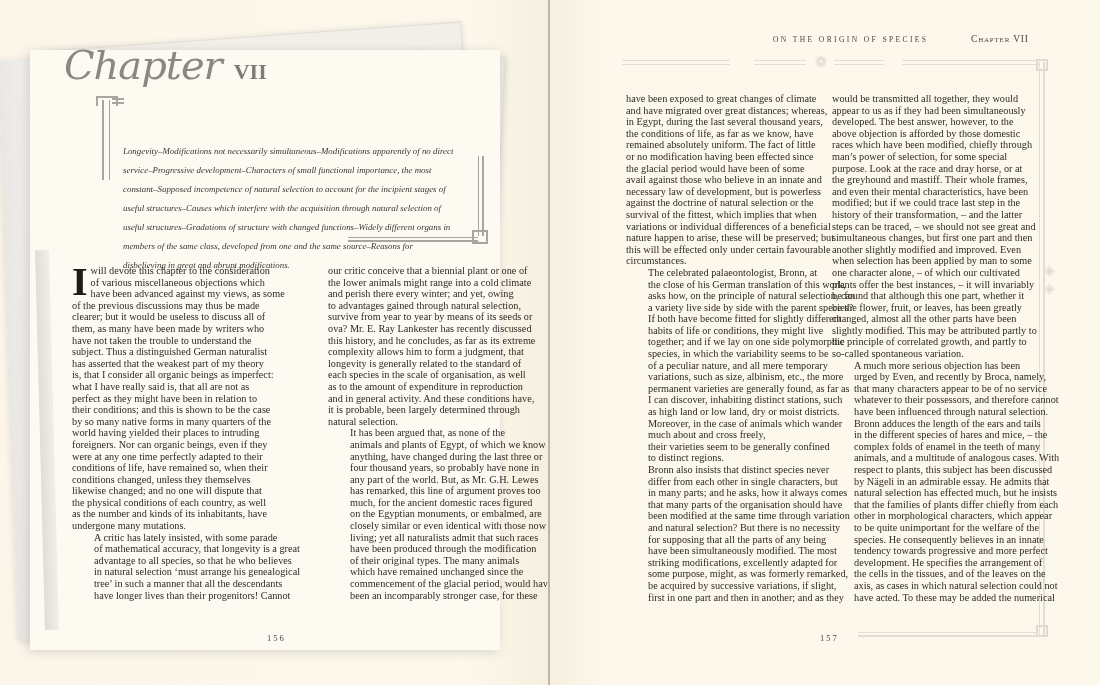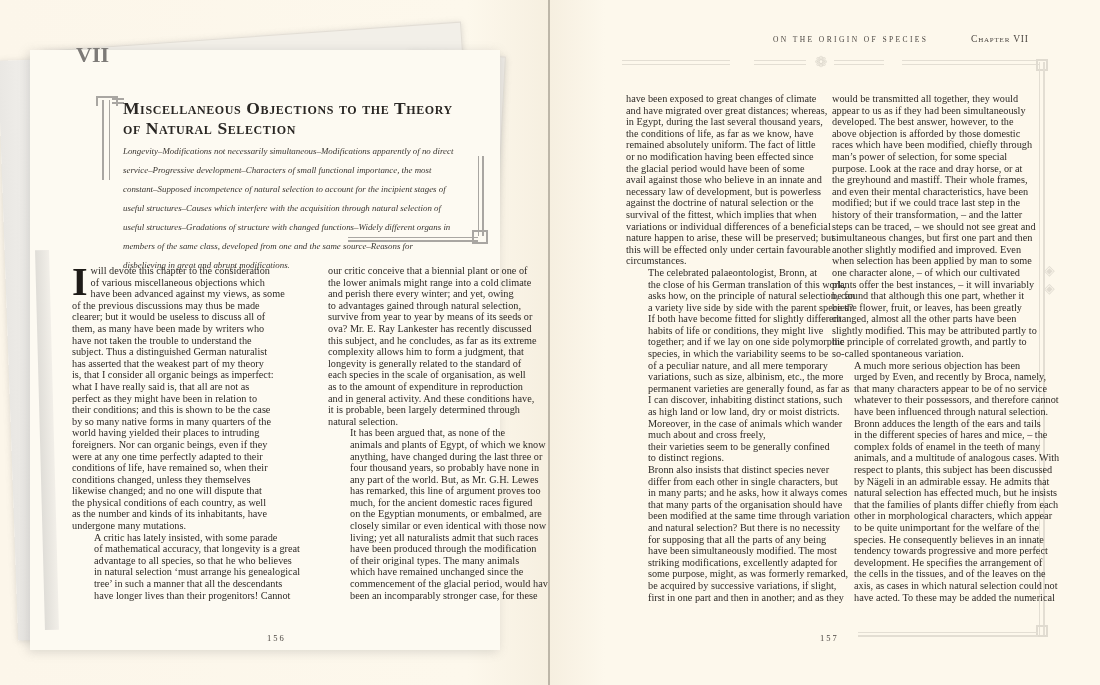--- a/index.html
+++ b/index.html
@@ -76,36 +76,33 @@
   <div class="page page-left">
     <div class="paper-stack">
       <div class="sheet sheet-1"></div>
       <div class="sheet sheet-2"></div>
       <div class="sheet sheet-3"></div>
       <div class="sheet sheet-4"></div>
       <div class="shadow-strip"></div>
     </div>
 
     <div class="chapter-label">
+      <span class="chapter-script">Chapter</span>
       <span class="chapter-num">VII</span>
     </div>
 
     <div class="title-frame">
       <div class="frame-key-tl"></div>
       <div class="frame-key-tl2"></div>
       <div class="frame-left"></div>
       <div class="frame-right"></div>
       <div class="frame-bottom"></div>
       <div class="frame-key-br"></div>
     </div>
 
-    <h1 class="chapter-title">
-      <span class="line">Miscellaneous Objections to the Theory</span>
-      <span class="line">of Natural Selection</span>
-    </h1>
 
     <p class="chapter-summary">Longevity–Modifications not necessarily simultaneous–Modifications apparently of no direct service–Progressive development–Characters of small functional importance, the most constant–Supposed incompetence of natural selection to account for the incipient stages of useful structures–Causes which interfere with the acquisition through natural selection of useful structures–Gradations of structure with changed functions–Widely different organs in members of the same class, developed from one and the same source–Reasons for disbelieving in great and abrupt modifications.</p>
 
     <div class="col col-l1">
       <p>
         <span class="dropcap">I</span>
         <span><span class="line" style="margin-left: 0px;">will devote this chapter to the consideration</span><span class="line" style="margin-left: 0px;">of various miscellaneous objections which</span><span class="line" style="margin-left: 0px;">have been advanced against my views, as some</span><span class="line">of the previous discussions may thus be made</span><span class="line">clearer; but it would be useless to discuss all of</span><span class="line">them, as many have been made by writers who</span><span class="line">have not taken the trouble to understand the</span><span class="line">subject. Thus a distinguished German naturalist</span><span class="line">has asserted that the weakest part of my theory</span><span class="line">is, that I consider all organic beings as imperfect:</span><span class="line">what I have really said is, that all are not as</span><span class="line">perfect as they might have been in relation to</span><span class="line">their conditions; and this is shown to be the case</span><span class="line">by so many native forms in many quarters of the</span><span class="line">world having yielded their places to intruding</span><span class="line">foreigners. Nor can organic beings, even if they</span><span class="line">were at any one time perfectly adapted to their</span><span class="line">conditions of life, have remained so, when their</span><span class="line">conditions changed, unless they themselves</span><span class="line">likewise changed; and no one will dispute that</span><span class="line">the physical conditions of each country, as well</span><span class="line">as the number and kinds of its inhabitants, have</span><span class="line">undergone many mutations.</span></span>
       </p>
       <p class="indent">
           <span class="line">A critic has lately insisted, with some parade</span>
@@ -118,21 +115,21 @@
     </div>
 
     <div class="col col-l2">
       <p>
           <span class="line">our critic conceive that a biennial plant or one of</span>
           <span class="line">the lower animals might range into a cold climate</span>
           <span class="line">and perish there every winter; and yet, owing</span>
           <span class="line">to advantages gained through natural selection,</span>
           <span class="line">survive from year to year by means of its seeds or</span>
           <span class="line">ova? Mr. E. Ray Lankester has recently discussed</span>
-          <span class="line">this subject, and he concludes, as far as its extreme</span>
+          <span class="line">this history, and he concludes, as far as its extreme</span>
           <span class="line">complexity allows him to form a judgment, that</span>
           <span class="line">longevity is generally related to the standard of</span>
           <span class="line">each species in the scale of organisation, as well</span>
           <span class="line">as to the amount of expenditure in reproduction</span>
           <span class="line">and in general activity. And these conditions have,</span>
           <span class="line">it is probable, been largely determined through</span>
           <span class="line">natural selection.</span>
         </p>
       <p class="indent">
           <span class="line">It has been argued that, as none of the</span>

